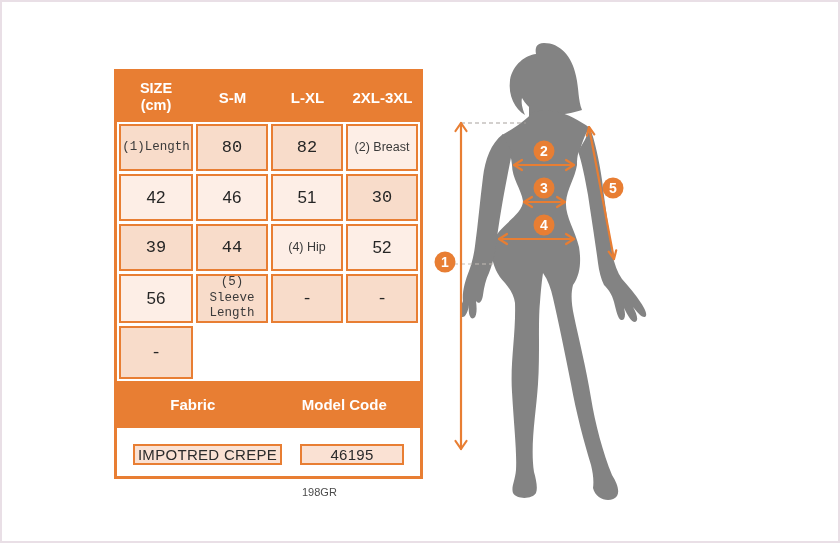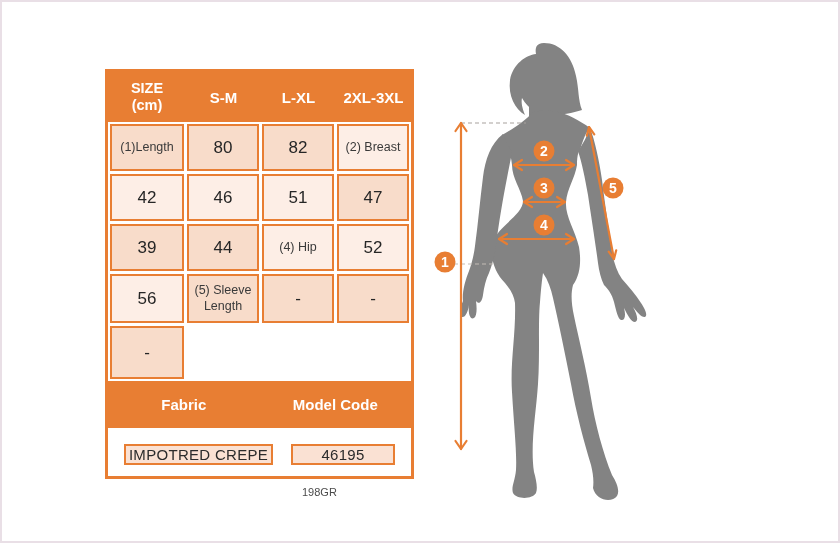--- a/index.html
+++ b/index.html
@@ -3,42 +3,42 @@
 <meta charset="utf-8">
 <style>
   html,body { margin:0; padding:0; background:#fff; }
   .canvas {
     position:relative; width:840px; height:543px; box-sizing:border-box;
     background:#ffffff; border:2px solid #e9dfe6; overflow:hidden;
     font-family:"Liberation Sans", sans-serif;
   }
   
   .size-table {
-    position:absolute; left:103px; top:67px; width:309px; height:410px;
+    position:absolute; left:112px; top:67px; width:309px; height:410px;
     box-sizing:border-box; border:3px solid var(--accent-orange,#e87e33);
     background:#ffffff; display:flex; flex-direction:column;
   }
   .thead {
     height:50px; flex:0 0 50px; background:var(--accent-orange,#e87e33);
     color:#fff; font-weight:bold; display:flex;
   }
   .thead .th { display:flex; align-items:center; justify-content:center; text-align:center; }
   .th-size { width:78px; font-size:14.5px; line-height:1.2; padding:0 10px; box-sizing:border-box; }
   .th-col  { flex:1; font-size:15px; }
   .tbody {
     flex:0 0 auto; display:grid;
     grid-template-columns:74px 72px 72px 72px;
     grid-template-rows:47px 47px 47px 49px 53px;
     gap:3px; padding:2px;
   }
   .cell {
     box-sizing:border-box; border:2px solid var(--accent-orange,#e87e33);
     display:flex; align-items:center; justify-content:center; text-align:center;
   }
-  .bg-dark  { background:var(--cell-peach-dark,#f8dcca); }
+  .bg-dark  { background:var(--cell-peach-dark,#f8dcca);font-family:Liberation Mono, monospace; }
   .bg-light { background:var(--cell-peach-light,#fdeee6); }
   .bg-bottom{ background:var(--cell-peach-bottom,#fae1d3); }
   .cell.label { font-size:12.5px; color:#3a3a3a; line-height:1.25; padding:0 5px; }
   .cell.value { font-size:17px; color:#262626; }
   .tfoot-head {
     flex:0 0 47px; background:var(--accent-orange,#e87e33); color:#fff;
     font-weight:bold; font-size:15px; display:flex;
   }
   .tfoot-head .fh { flex:1; display:flex; align-items:center; justify-content:center; }
   .tfoot-vals {
@@ -77,21 +77,21 @@
 
       <div class="cell label bg-dark">(1)Length</div>
       <div class="cell value bg-dark">80</div>
       <div class="cell value bg-dark">82</div>
 
       <div class="cell label bg-light">(2) Breast</div>
       <div class="cell value bg-light">42</div>
       <div class="cell value bg-light">46</div>
       <div class="cell value bg-light">51</div>
 
-      <div class="cell value bg-dark">47</div>
+      <div class="cell value bg-dark">30</div>
       <div class="cell value bg-dark">39</div>
       <div class="cell value bg-dark">44</div>
 
       <div class="cell label bg-light">(4) Hip</div>
       <div class="cell value bg-light">52</div>
       <div class="cell value bg-light">56</div>
 
       <div class="cell label bg-dark">(5) Sleeve Length</div>
       <div class="cell value bg-dark">-</div>
       <div class="cell value bg-dark">-</div>

